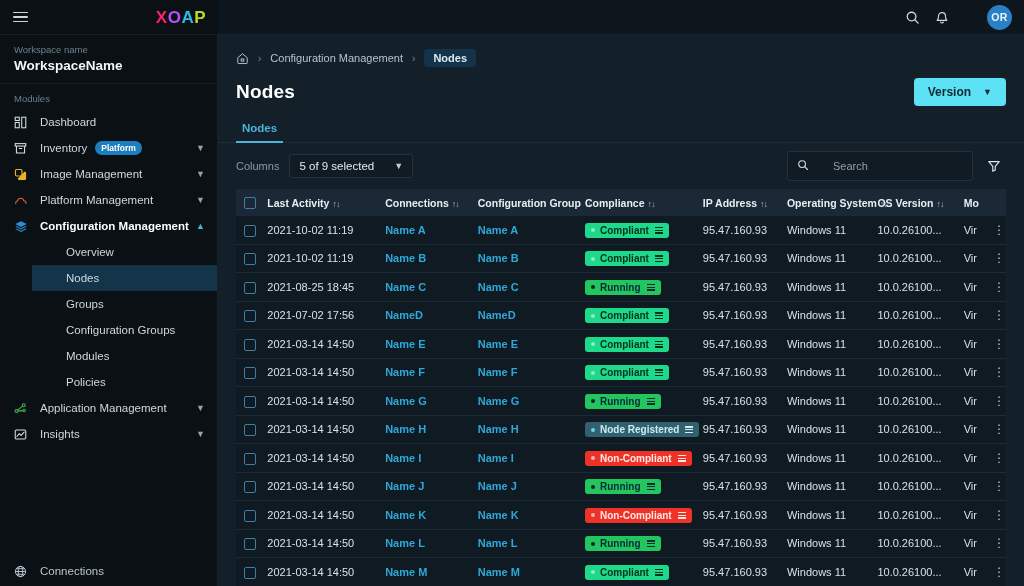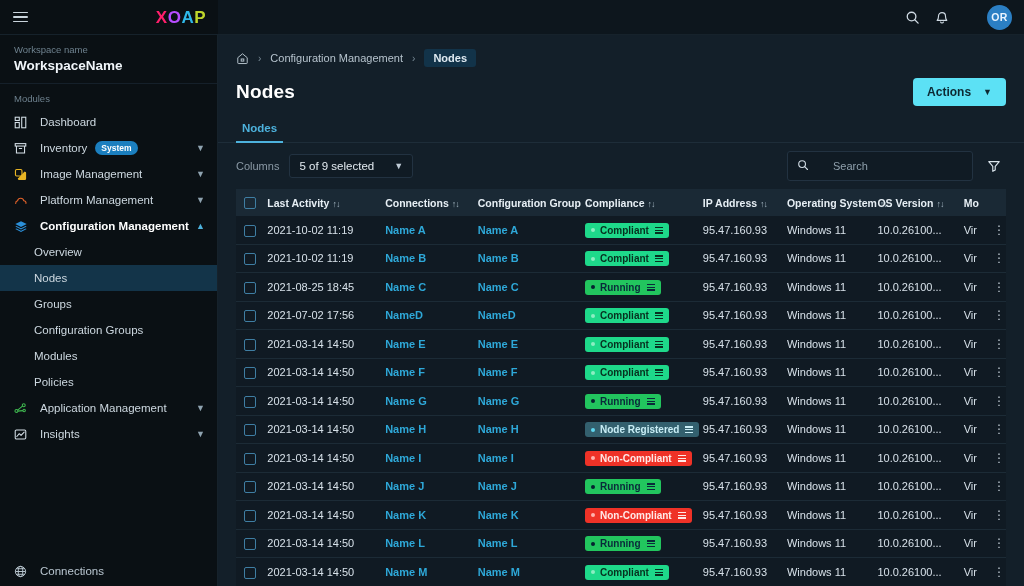--- a/index.html
+++ b/index.html
@@ -64,21 +64,21 @@
     display: flex; align-items: center;
     height: 26px; padding: 0 12px 0 14px;
     font-size: 11.5px; color: #cdd8e0; cursor: pointer;
     position: relative;
   }
   .nav-item .nicon { width: 17px; flex: 0 0 17px; display: flex; align-items: center; }
   .nav-item .nlabel { margin-left: 9px; white-space: nowrap; }
   .nav-item.bold .nlabel { font-weight: 700; color: #ffffff; }
   .nav-item.active { background: #133449; }
   .nav-item .chev { margin-left: auto; color: #8fa3b0; font-size: 9px; line-height: 1; }
-  .nav-sub { padding-left: 34px; font-size: 11.5px; color: #cdd8e0; }
+  .nav-sub { padding-left: 34px; font-size: 11.5px; color: #cdd8e0; margin-left: 32px; }
   .nav-sub.active { background: #133449; }
   .badge-preview {
     margin-left: 8px; background: #1b7fbf; color: #ffffff;
     font-size: 8.5px; padding: 1.5px 6px; border-radius: 9px; line-height: 1.2;
     font-weight: 600;
   }
   .nav-bottom { padding-bottom: 2px; margin-top: 43px; }
   .nav-bottom .nav-item { color: #b9c6d0; }
 
   
@@ -246,21 +246,21 @@
 
         <div class="nav-item">
           <span class="nicon">
             <svg width="13" height="13" viewBox="0 0 16 16" fill="none" stroke="#d6e0e8" stroke-width="1.3">
               <rect x="1.5" y="2" width="13" height="3"></rect>
                 <path d="M3 5v8.5h10V5"></path>
                 <line x1="6" y1="8" x2="10" y2="8"></line>
             </svg>
           </span>
           <span class="nlabel">Inventory</span>
-          <span class="badge-preview">System</span>
+          <span class="badge-preview">Platform</span>
           <span class="chev">▼</span>
         </div>
 
         <div class="nav-item">
           <span class="nicon">
             <svg width="13" height="13" viewBox="0 0 16 16" fill="none" stroke="#e8b424" stroke-width="1.4">
               <rect x="1.8" y="1.8" width="8" height="8" rx="1.5"></rect>
               <path d="M12.2 5.3h1.2a.8.8 0 0 1 .8.8v7a1 1 0 0 1-1 1H6.3a.8.8 0 0 1-.8-.8v-1.1" fill="#e8b424" stroke="#e8b424"></path>
             </svg>
           </span>
@@ -362,21 +362,21 @@
         </span>
         <span class="bc-sep">›</span>
         <span class="bc-text">Configuration Management</span>
         <span class="bc-sep">›</span>
         <span class="bc-current">Nodes</span>
       </div>
 
       <div class="title-row">
         <div class="page-title">Nodes</div>
         <button class="actions-btn">
-          <span>Actions</span>
+          <span>Version</span>
           <span class="chev">▼</span>
         </button>
       </div>
 
       <div class="tabs">
         <div class="tab">Nodes</div>
       </div>
 
       <div class="toolbar">
         <span class="tb-label">Columns</span>

